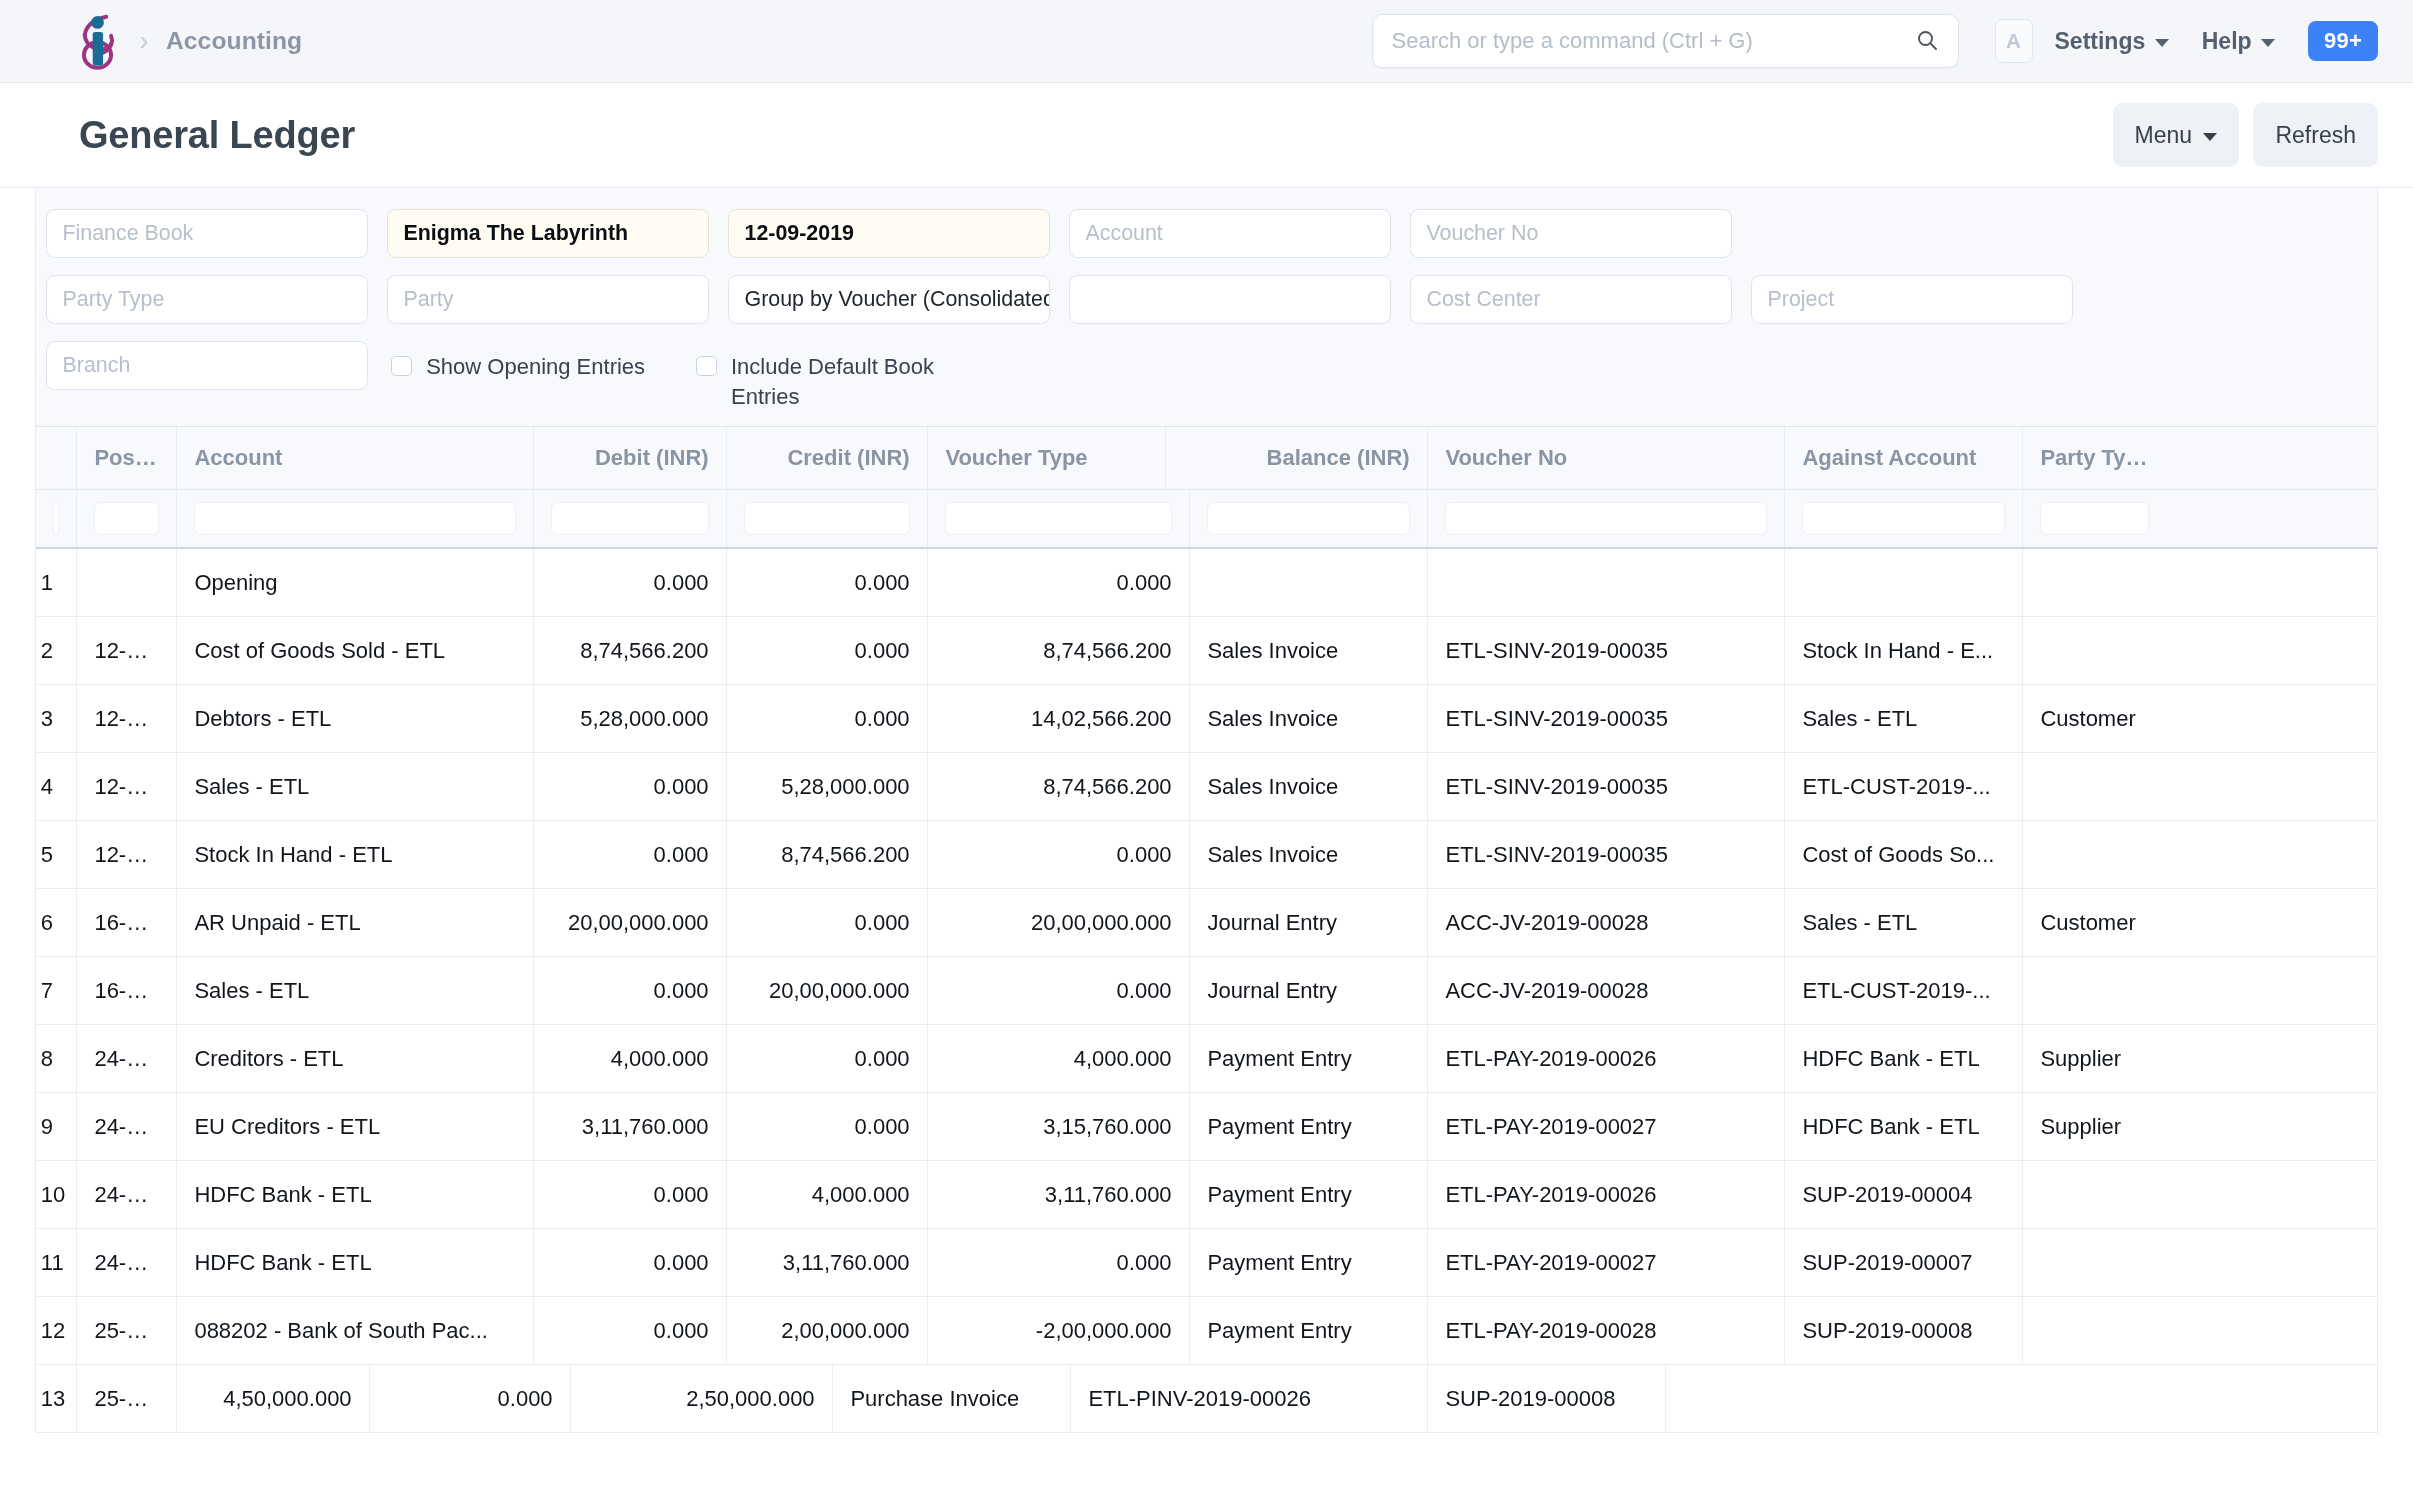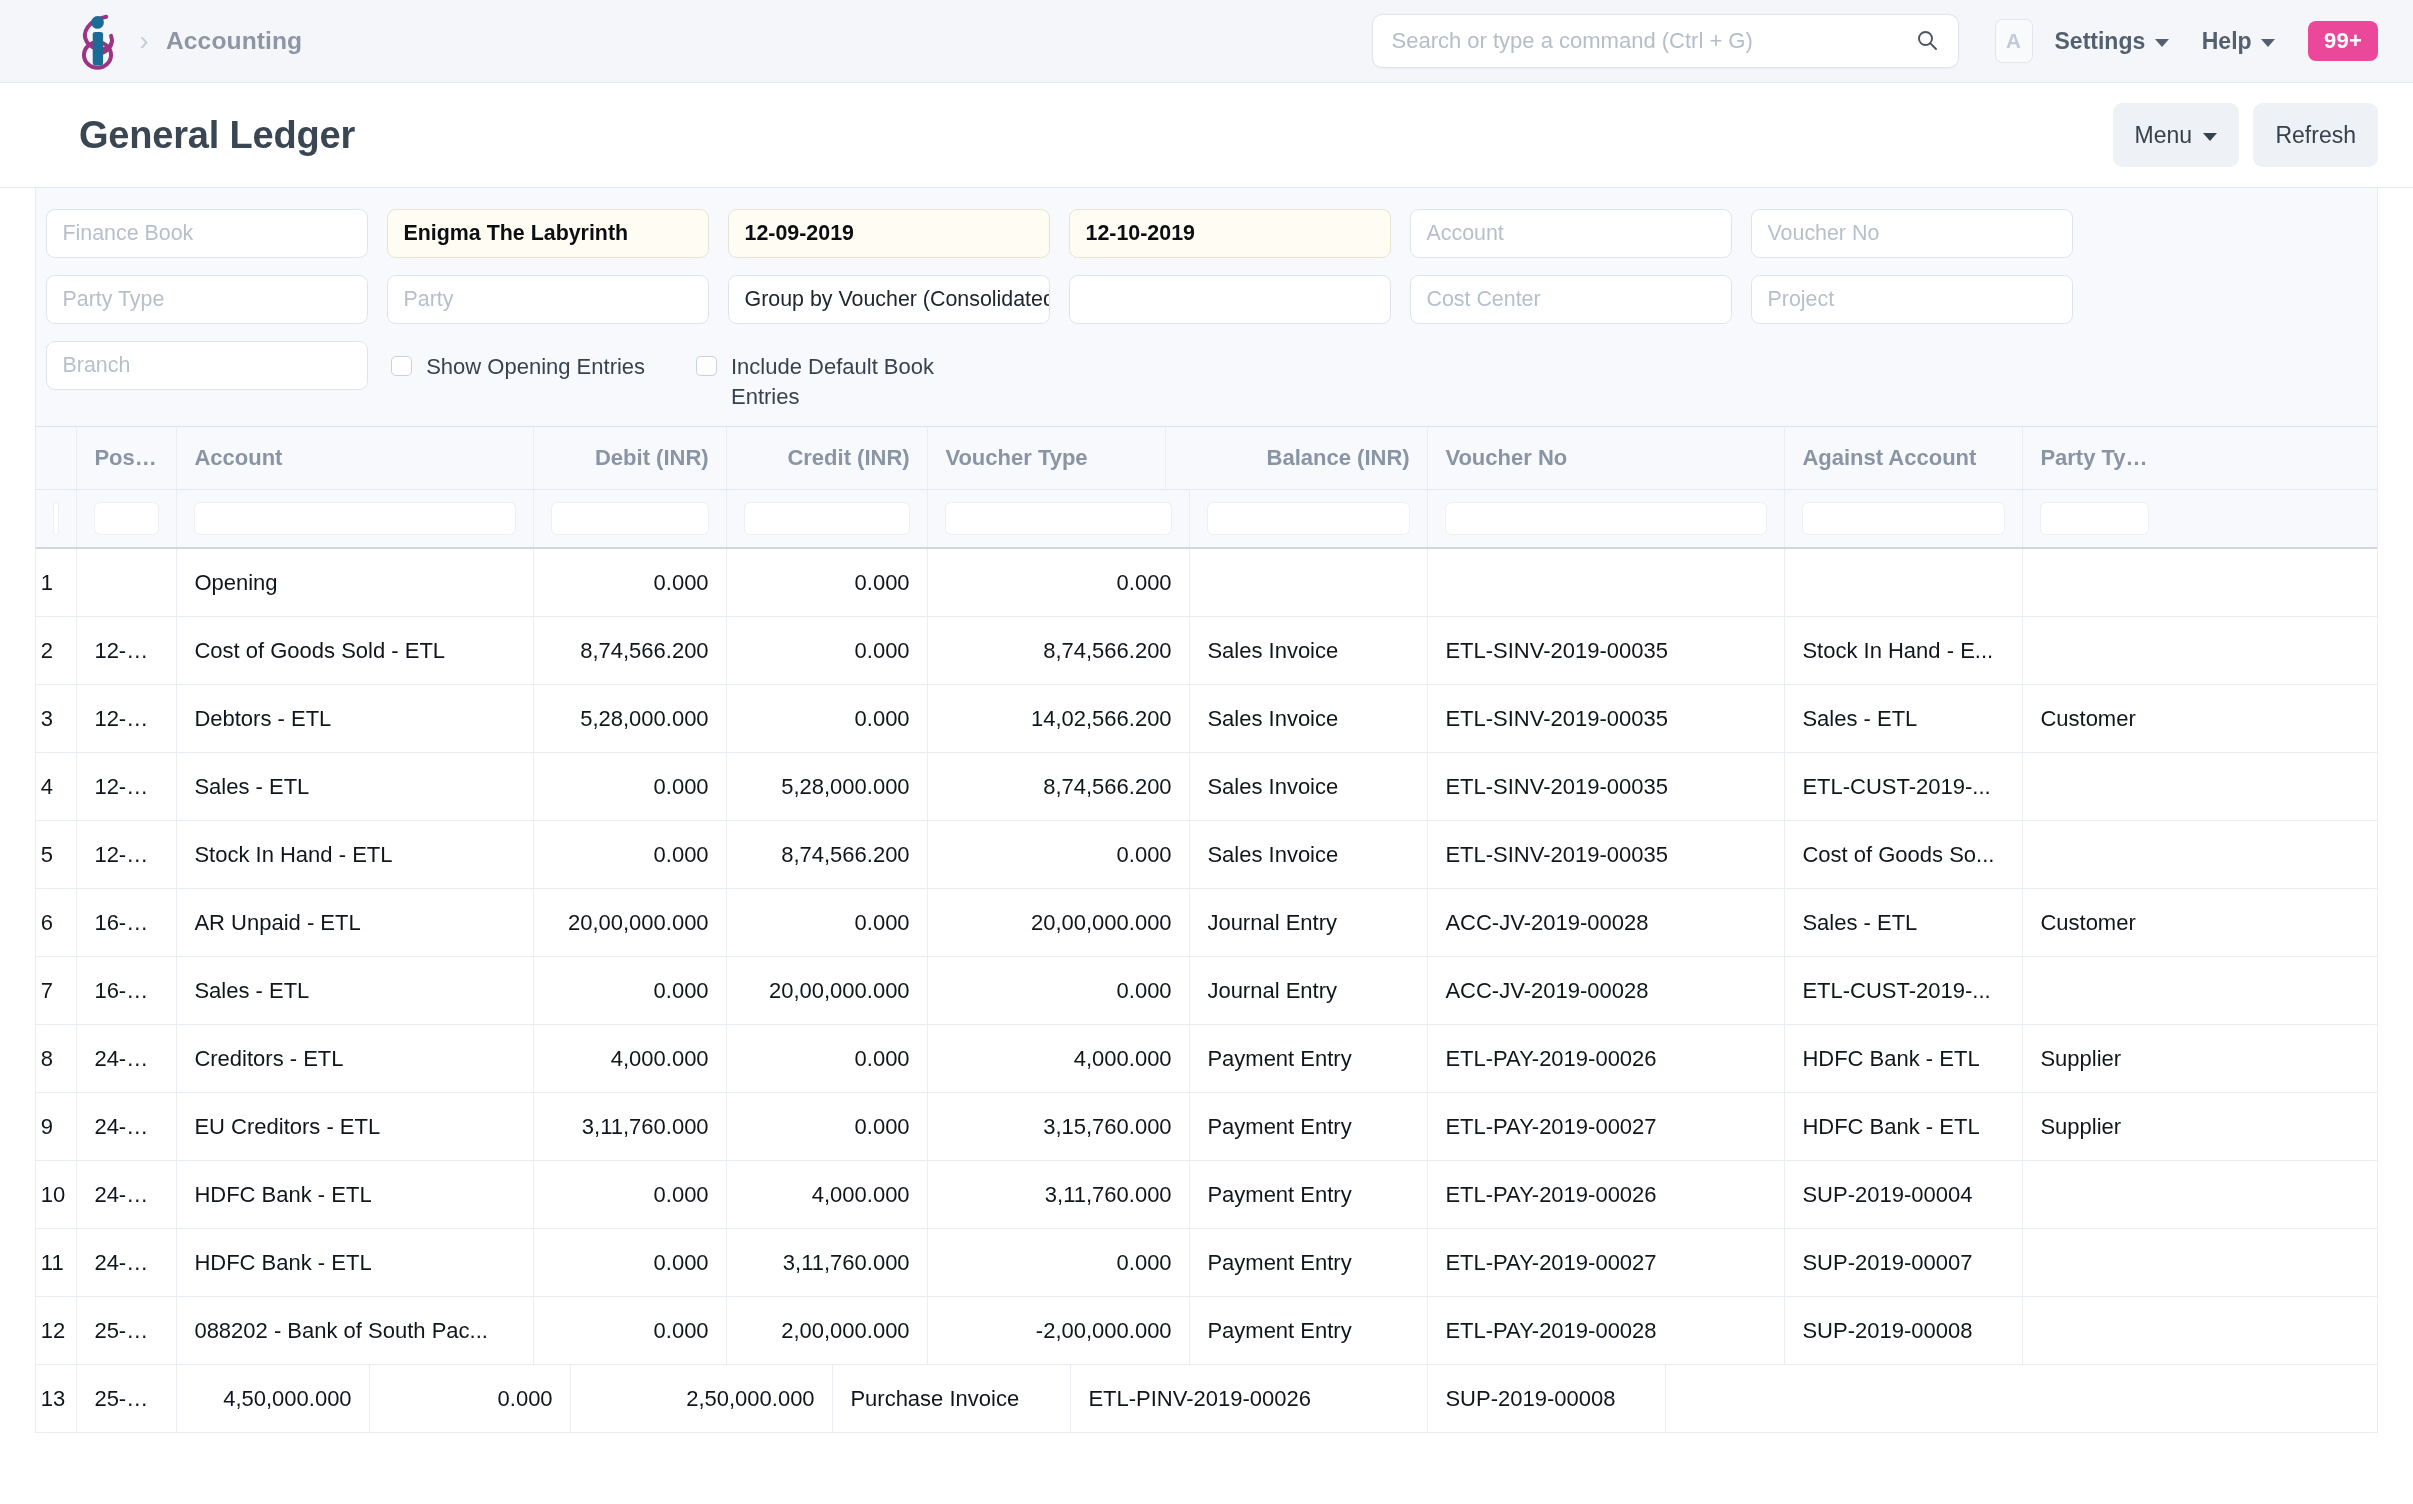--- a/index.html
+++ b/index.html
@@ -97,21 +97,21 @@
   .caret {
     display: inline-block;
     width: 0; height: 0;
     border-left: 7.1px solid transparent;
     border-right: 7.1px solid transparent;
     border-top: 8.7px solid currentColor;
     margin-left: 9.5px;
     position: relative; top: 1.6px;
   }
   .badge-99 {
-    background: #ec4899;
+    background: #3b82f6;
     color: #ffffff;
     font-size: 22px;
     font-weight: 700;
     border-radius: 8px;
     padding: 8.7px 16px 9.5px;
     line-height: 1;
     letter-spacing: 0.2px;
   }
 
   
@@ -360,23 +360,20 @@
       <div class="fcell fw">
           <div class="field placeholder">Finance Book</div>
         </div>
       <div class="fcell fw">
           <div class="field filled">Enigma The Labyrinth</div>
         </div>
       <div class="fcell fw">
           <div class="field filled">12-09-2019</div>
         </div>
       <div class="fcell fw">
-          <div class="field filled">12-10-2019</div>
-        </div>
-      <div class="fcell fw">
           <div class="field placeholder">Account</div>
         </div>
       <div class="fcell fw">
           <div class="field placeholder">Voucher No</div>
         </div>
     </div>
 
     <div class="filter-row filter-row-2">
       <div class="fcell fw">
           <div class="field placeholder">Party Type</div>

